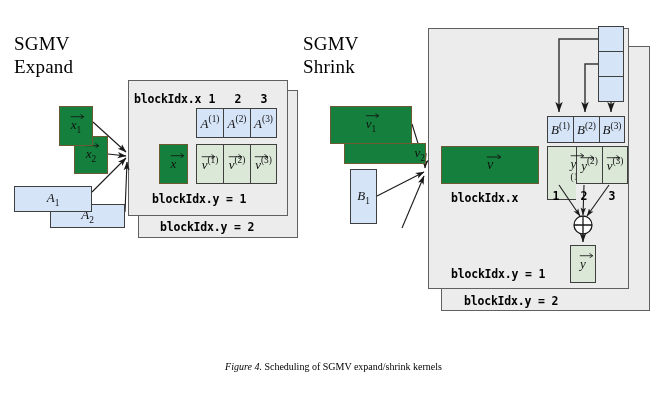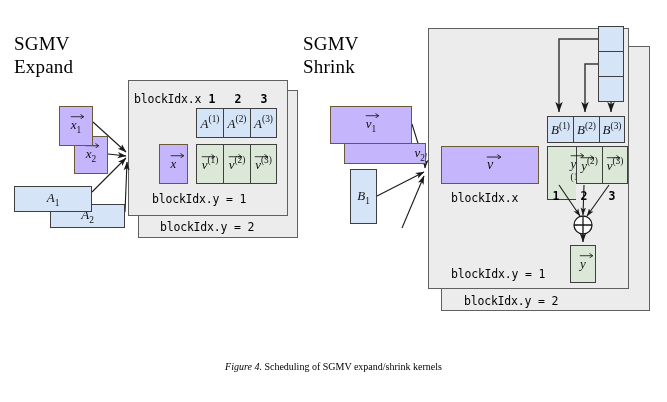--- a/index.html
+++ b/index.html
@@ -37,21 +37,21 @@
     background: #ececec;
     border: 1.6px solid #606060;
     box-sizing: border-box;
   }
   .panel-back { background: #ececec; }
 
   
   .mono {
     font-family: "DejaVu Sans Mono", "Liberation Mono", monospace;
     font-size: 11.5px;
-    font-weight: normal;
+    font-weight: bold;
     letter-spacing: -0.2px;
     white-space: nowrap;
     color: #000;
   }
   .idx-num {
     font-family: "DejaVu Sans Mono", "Liberation Mono", monospace;
     font-size: 11.5px;
     font-weight: bold;
     color: #000;
     text-align: center;
@@ -64,21 +64,21 @@
     display: flex;
     align-items: center;
     justify-content: center;
     font-family: "Liberation Serif", serif;
     font-style: italic;
     font-size: 13px;
     color: #111;
   }
   .blk.blue   { background: #d6e4f7; border-color: #3f3f3f; }
   .blk.green  { background: #dbe8d8; border-color: #3f3f3f; }
-  .blk.yellow { background: #c4b5fd; border-color: #6b5a32; }
+  .blk.yellow { background: #15803d; border-color: #6b5a32; }
 
   .cellgrid { position: absolute; display: flex; }
   .cellgrid .blk { border-right-width: 0; }
   .cellgrid .blk:last-child { border-right-width: 1.4px; }
 
   
   .vec { position: relative; display: inline-block; font-style: italic; }
   .vec > .arrowbar {
     position: absolute;
     left: -1px; right: -1px;

